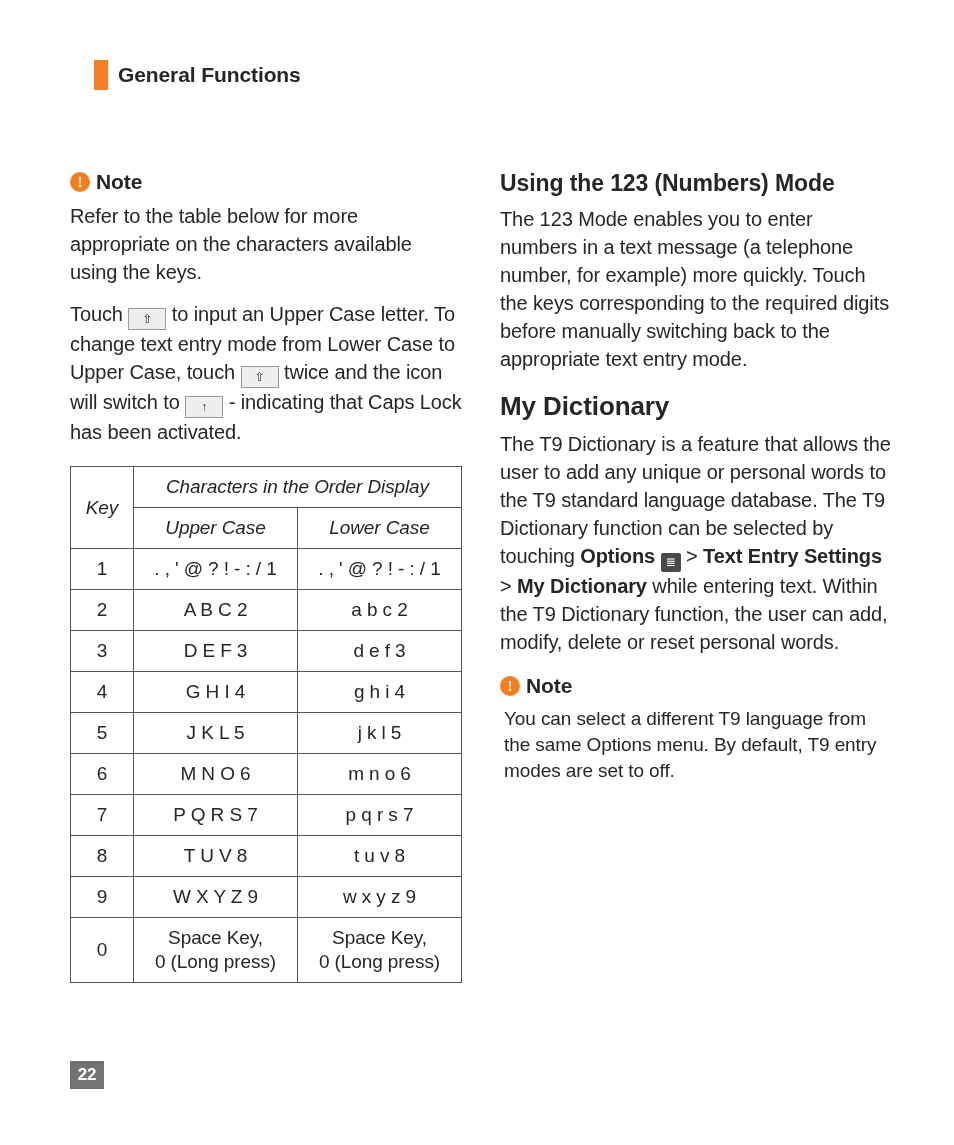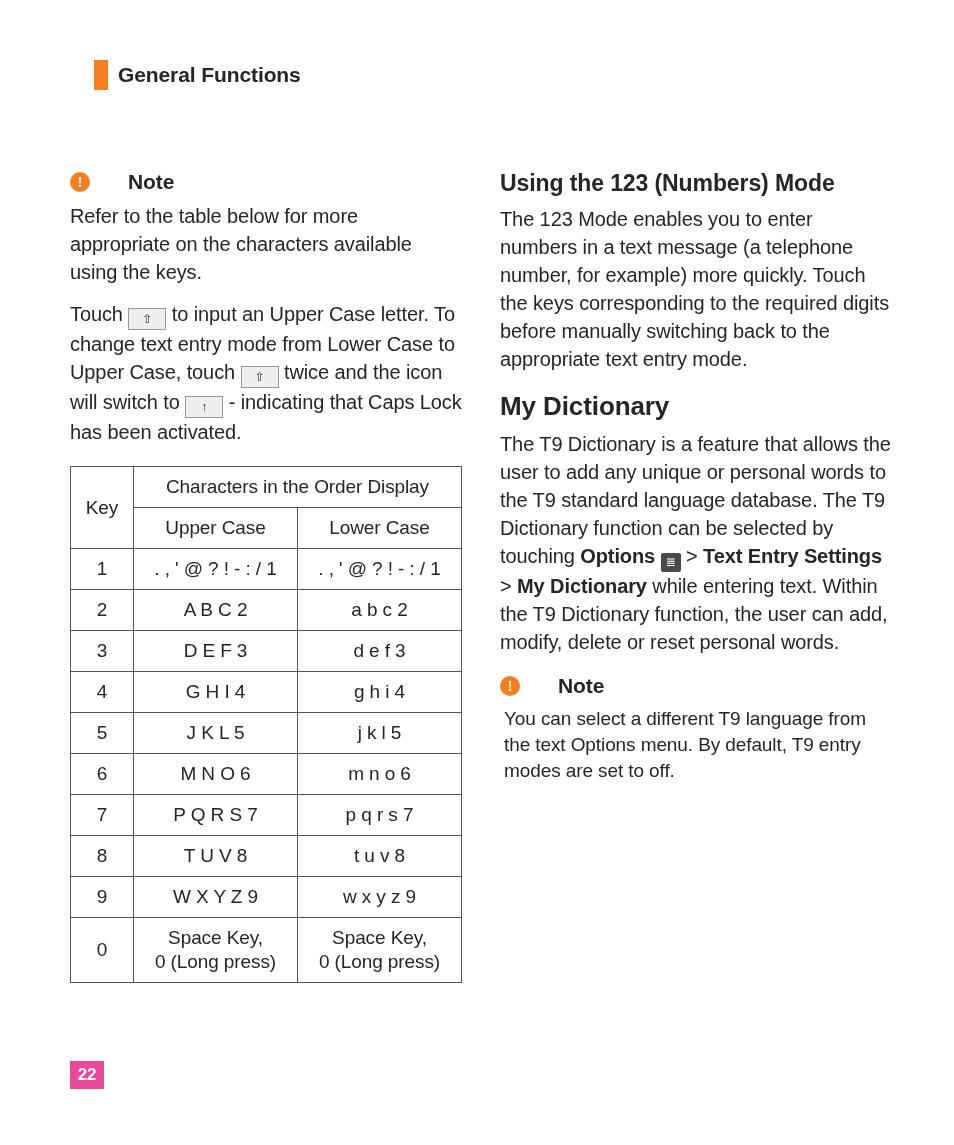--- a/index.html
+++ b/index.html
@@ -58,21 +58,20 @@
     font-weight: 700;
     font-size: 15px;
     line-height: 20px;
     text-align: center;
     margin-right: 6px;
     font-family: Georgia, 'Times New Roman', serif;
   }
   .note-label {
     font-weight: 700;
     font-size: 21px;
-    margin-left: 32px;
   }
   p.body {
     font-size: 20px;
     line-height: 28px;
     margin: 0 0 14px 0;
     font-weight: 300;
   }
   p.body-indent {
     font-size: 19px;
     line-height: 26px;
@@ -112,39 +111,40 @@
   table.chars th, table.chars td {
     border: 1px solid #555;
     text-align: center;
     font-weight: 300;
     font-size: 19px;
     padding: 8px 4px;
     line-height: 24px;
   }
   table.chars th {
     font-weight: 300;
+    font-style: italic;
   }
   h2.sect {
     font-size: 23px;
     font-weight: 700;
     margin: 0 0 8px 0;
     font-stretch: semi-condensed;
   }
   h2.sect.big {
     font-size: 26px;
     margin-top: 18px;
   }
   .bold { font-weight: 700; margin-top: 24px; }
   .page-num {
     position: absolute;
     left: 70px;
     bottom: 56px;
     width: 34px;
     height: 28px;
-    background: #ec4899;
+    background: #737373;
     color: #fff;
     font-weight: 700;
     font-size: 17px;
     text-align: center;
     line-height: 28px;
   }
 </style>
 </head>
 <body>
 
@@ -241,18 +241,18 @@
       <h2 class="sect big">My Dictionary</h2>
       <p class="body">
         <span>The T9 Dictionary is a feature that allows the user to add any unique or personal words to the T9 standard language database. The T9 Dictionary function can be selected by touching </span><span class="bold">Options</span>
         <span class="menu-icon">≣</span><span> &gt; </span><span class="bold">Text Entry Settings</span><span> &gt; </span><span class="bold">My Dictionary</span><span> while entering text. Within the T9 Dictionary function, the user can add, modify, delete or reset personal words.</span>
       </p>
 
       <div class="note-head" style="margin-top:18px;">
         <div class="note-icon">!</div>
         <div class="note-label">Note</div>
       </div>
-      <p class="body-indent">You can select a different T9 language from the text Options menu. By default, T9 entry modes are set to off.</p>
+      <p class="body-indent">You can select a different T9 language from the same Options menu. By default, T9 entry modes are set to off.</p>
     </div>
   </div>
 </div>
 
 <div class="page-num">22</div>
 
 </body></html>

